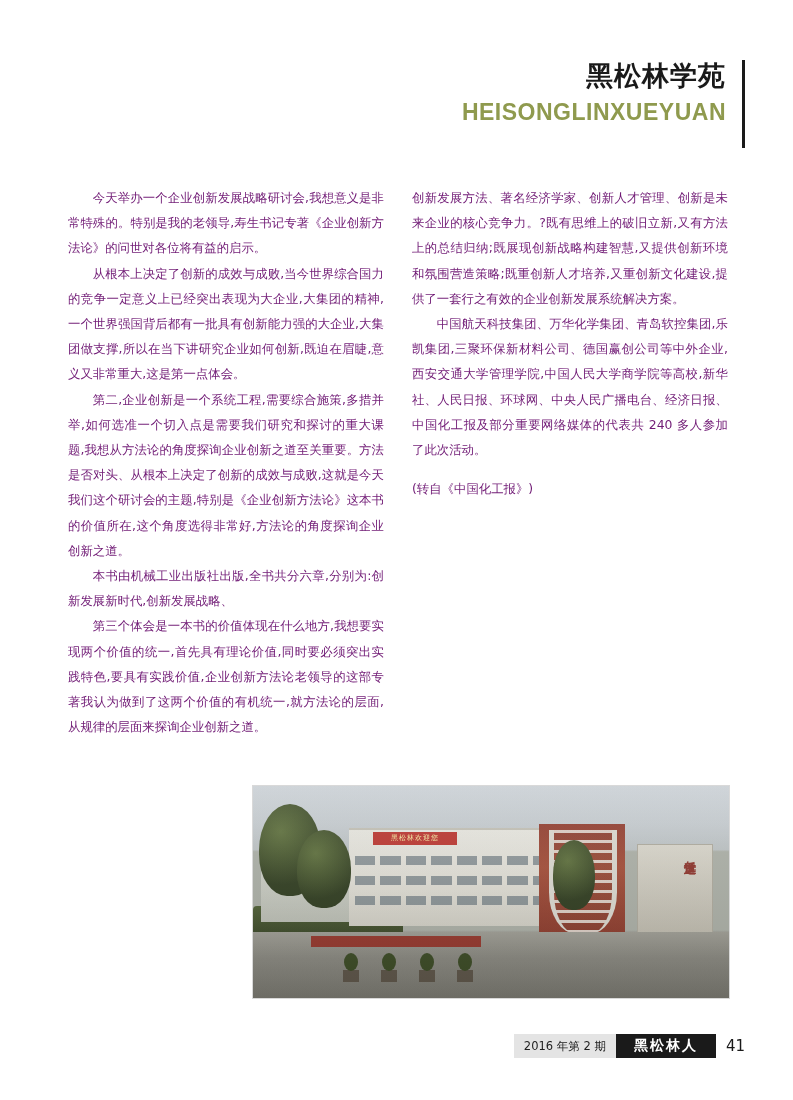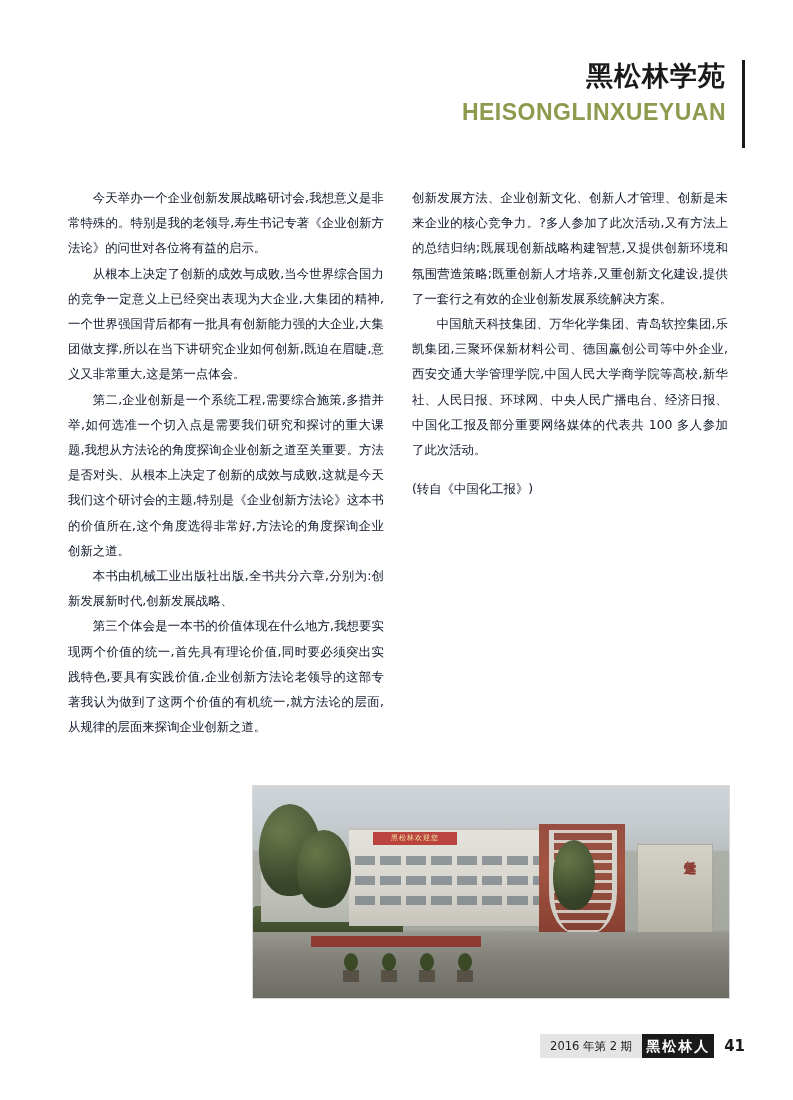--- a/index.html
+++ b/index.html
@@ -65,21 +65,21 @@
   .col {
     width: 316px;
   }
   .col p {
     margin: 0;
     font-family: "DejaVu Sans", "Liberation Sans", sans-serif;
     font-size: 12.4px;
     line-height: 25.2px;
     text-align: justify;
     text-justify: inter-ideograph;
-    color: #0f172a;
+    color: #701a75;
   }
   .col p.indent {
     text-indent: 2em;
   }
   .source-line {
     margin-top: 14px !important;
     text-align: center;
     font-size: 12px;
   }
 
@@ -265,33 +265,33 @@
     color: #1f1f1f;
     font-family: "DejaVu Sans", "Liberation Sans", sans-serif;
     font-size: 11.5px;
     line-height: 24px;
     padding: 0 10px;
     white-space: nowrap;
   }
   .footer-logo {
     background: #1a1a1a;
     color: #ffffff;
-    font-family: Liberation Sans, sans-serif;
+    font-family: Liberation Serif, serif;
     font-size: 14px;
     font-weight: bold;
     line-height: 24px;
-    padding: 0 4px;
+    padding: 0 18px;
     letter-spacing: 2px;
     white-space: nowrap;
   }
   .footer-page {
     color: #1a1a1a;
     font-family: "DejaVu Sans", "Liberation Sans", sans-serif;
     font-size: 15px;
-    font-weight: bold;
+    font-weight: normal;
     line-height: 24px;
     padding-left: 10px;
   }
 </style>
 </head>
 <body>
 
 <div class="page-header">
   <div class="header-text">
     <div class="header-title-cn">黑松林学苑</div>
@@ -304,22 +304,22 @@
 
   <div class="col">
     <p class="indent">今天举办一个企业创新发展战略研讨会,我想意义是非常特殊的。特别是我的老领导,寿生书记专著《企业创新方法论》的问世对各位将有益的启示。</p>
     <p class="indent">从根本上决定了创新的成效与成败,当今世界综合国力的竞争一定意义上已经突出表现为大企业,大集团的精神,一个世界强国背后都有一批具有创新能力强的大企业,大集团做支撑,所以在当下讲研究企业如何创新,既迫在眉睫,意义又非常重大,这是第一点体会。</p>
     <p class="indent">第二,企业创新是一个系统工程,需要综合施策,多措并举,如何选准一个切入点是需要我们研究和探讨的重大课题,我想从方法论的角度探询企业创新之道至关重要。方法是否对头、从根本上决定了创新的成效与成败,这就是今天我们这个研讨会的主题,特别是《企业创新方法论》这本书的价值所在,这个角度选得非常好,方法论的角度探询企业创新之道。</p>
     <p class="indent">本书由机械工业出版社出版,全书共分六章,分别为:创新发展新时代,创新发展战略、</p>
     <p class="indent">第三个体会是一本书的价值体现在什么地方,我想要实现两个价值的统一,首先具有理论价值,同时要必须突出实践特色,要具有实践价值,企业创新方法论老领导的这部专著我认为做到了这两个价值的有机统一,就方法论的层面,从规律的层面来探询企业创新之道。</p>
   </div>
 
   <div class="col">
-    <p>创新发展方法、企业创新文化、创新人才管理、创新是未来企业的核心竞争力。?多人参加了此次活动,又有方法上的总结归纳;既展现创新战略构建智慧,又提供创新环境和氛围营造策略;既重创新人才培养,又重创新文化建设,提供了一套行之有效的企业创新发展系统解决方案。</p>
-    <p class="indent">中国航天科技集团、万华化学集团、青岛软控集团,乐凯集团,三聚环保新材料公司、德国赢创公司等中外企业,西安交通大学管理学院,中国人民大学商学院等高校,新华社、人民日报、环球网、中央人民广播电台、经济日报、中国化工报及部分重要网络媒体的代表共 100 多人参加了此次活动。</p>
+    <p>创新发展方法、著名经济学家、创新人才管理、创新是未来企业的核心竞争力。?既有思维上的破旧立新,又有方法上的总结归纳;既展现创新战略构建智慧,又提供创新环境和氛围营造策略;既重创新人才培养,又重创新文化建设,提供了一套行之有效的企业创新发展系统解决方案。</p>
+    <p class="indent">中国航天科技集团、万华化学集团、青岛软控集团,乐凯集团,三聚环保新材料公司、德国赢创公司等中外企业,西安交通大学管理学院,中国人民大学商学院等高校,新华社、人民日报、环球网、中央人民广播电台、经济日报、中国化工报及部分重要网络媒体的代表共 240 多人参加了此次活动。</p>
     <p class="source-line">(转自《中国化工报》)</p>
   </div>
 
 </div>
 
 <div class="photo-wrap">
   <div class="photo">
     <div class="hedge"></div>
 
     <div class="bld-left"></div>

